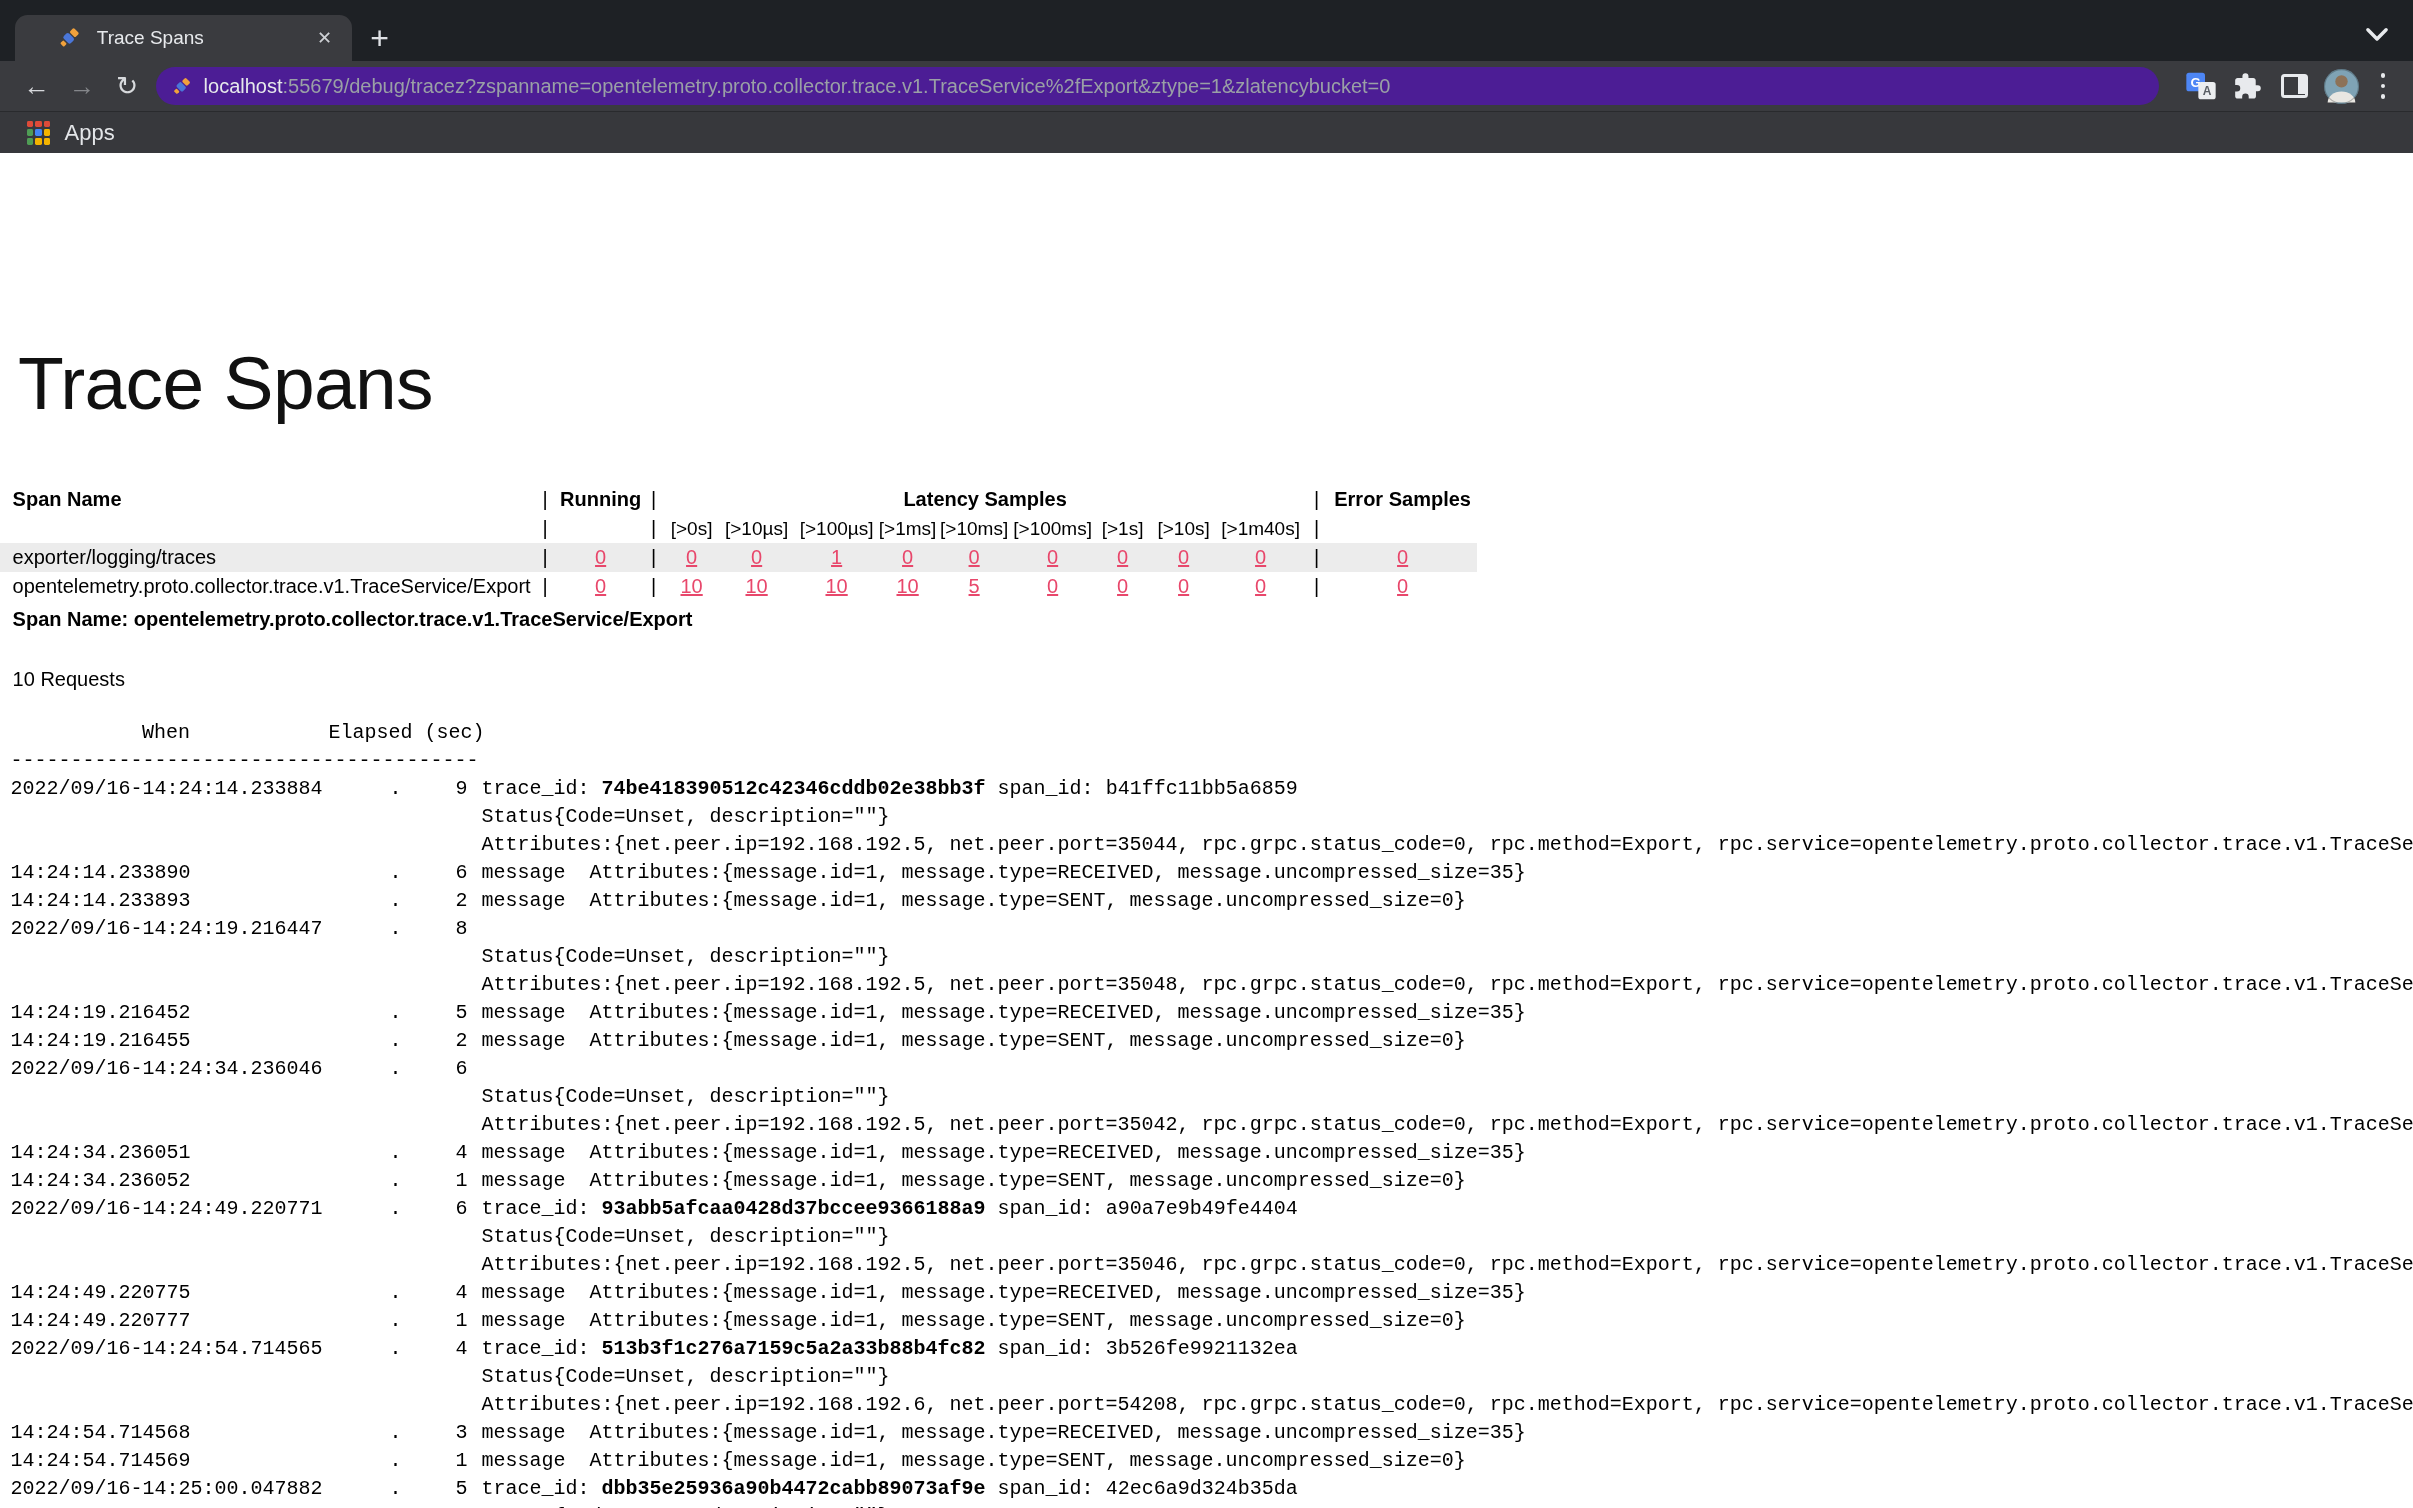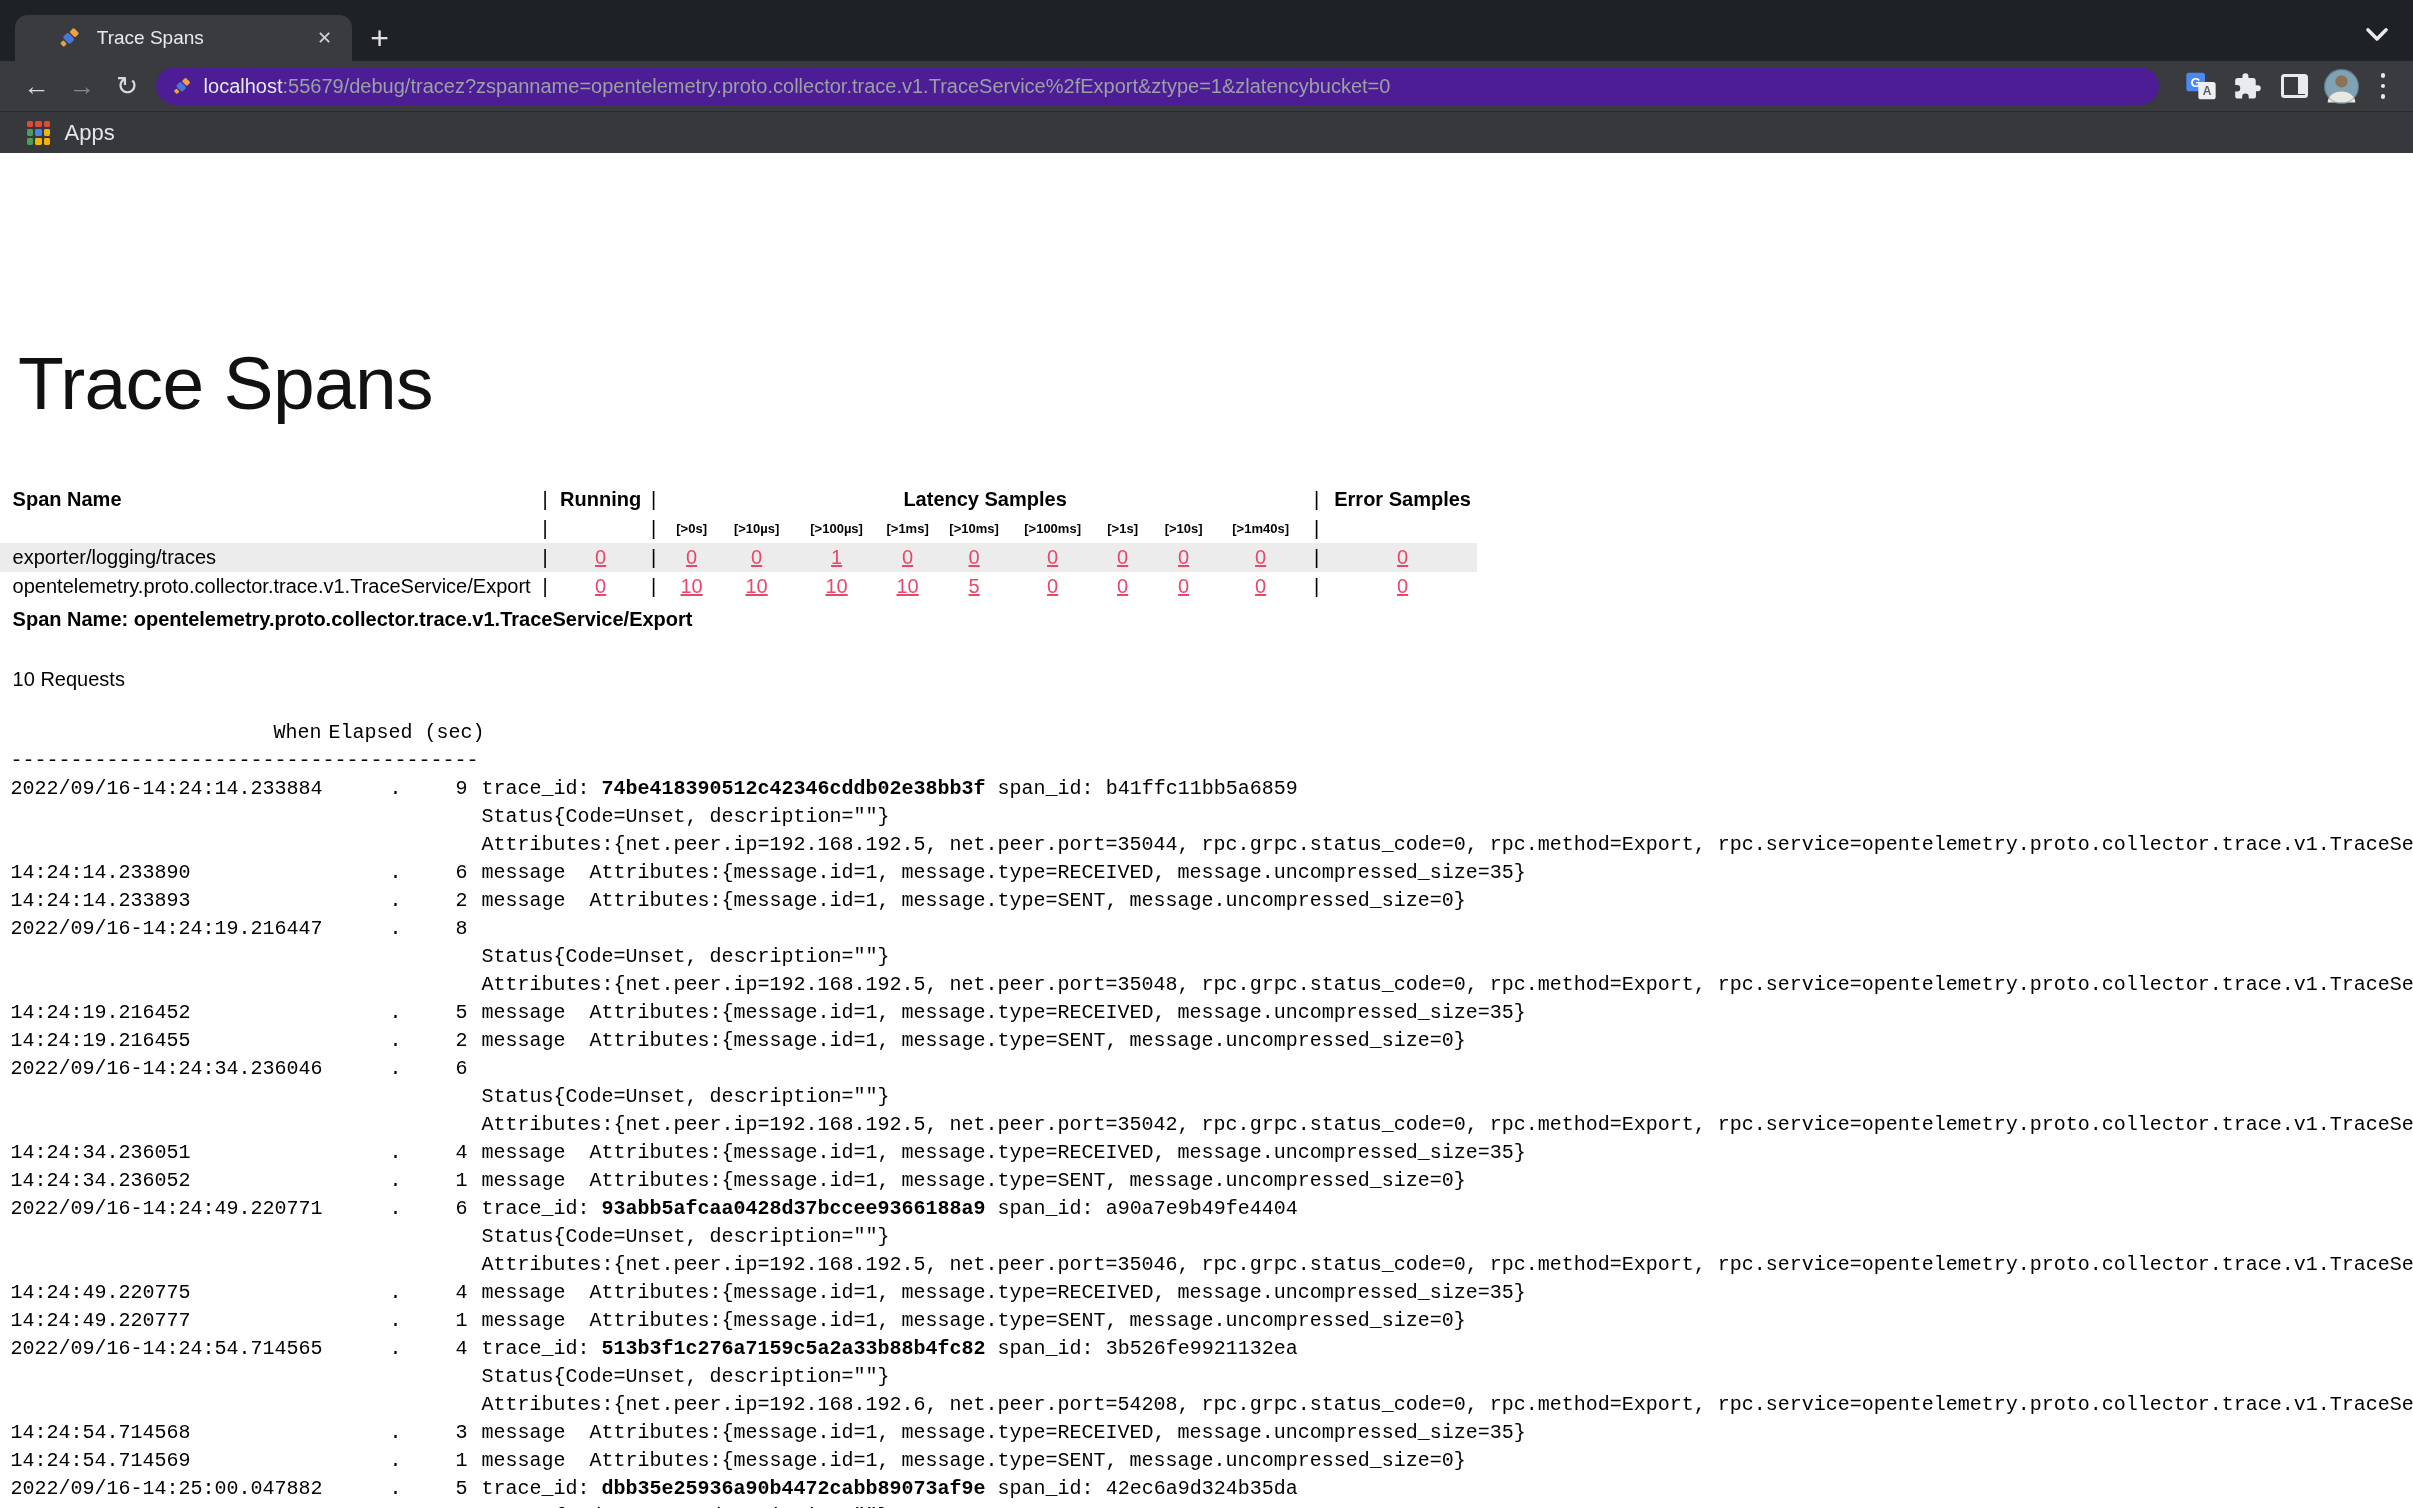--- a/index.html
+++ b/index.html
@@ -50,21 +50,21 @@
   .page { position:relative; width:2413px; height:1355px; background:#fff; color:#000; }
   .h1 { position:absolute; left:18px; top:189px; font-size:75px; line-height:82px;
         font-weight:400; color:#111; letter-spacing:-0.7px; }
 
   table.sum { position:absolute; left:0; top:332px; border-collapse:collapse; table-layout:fixed;
               font-size:20px; }
   table.sum td { padding:0; text-align:center; vertical-align:middle; height:29px; white-space:nowrap; }
   table.sum .name { text-align:left; padding-left:12.6px; }
   table.sum .hdr { font-weight:bold; }
   table.sum tr.alt td { background:#ececec; }
-  .bucket { font-weight:bold; font-size:13px; }
+  .bucket { font-weight:normal; font-size:19px; }
   a.lnk { color:#e8476b; text-decoration:underline; cursor:pointer; }
 
   .bold-line { position:absolute; left:12.6px; top:455px; font-size:20px; font-weight:bold; }
   .req-count { position:absolute; left:12.6px; top:515px; font-size:20px; }
 
   .log { position:absolute; left:10.5px; top:566px; width:2403px;
          font-family:"Liberation Mono","DejaVu Sans Mono",monospace; font-size:20px; line-height:28px; }
   .ln { position:relative; height:28px; white-space:pre; }
   .ln .w { position:absolute; left:0; top:0; width:311px; text-align:left; }
   .ln .d { position:absolute; left:379px; top:0; }
@@ -242,21 +242,21 @@
       <td>|</td>
       <td><a class="lnk">0</a></td>
     </tr>
   </tbody>
     </table>
 
   <div class="bold-line">Span Name: opentelemetry.proto.collector.trace.v1.TraceService/Export</div>
   <div class="req-count">10 Requests</div>
 
   <div class="log">
-    <div class="ln"><span class="w" style="text-align:right">When</span><span class="eh">Elapsed (sec)</span></div>
+    <div class="ln"><span class="w" style="text-align:center">When</span><span class="eh">Elapsed (sec)</span></div>
     <div class="ln">---------------------------------------</div>
 
     <div class="ln"><span class="w">2022/09/16-14:24:14.233884</span><span class="d">.</span><span class="e">9</span><span class="t"><span>trace_id: </span><b>74be418390512c42346cddb02e38bb3f</b><span> span_id: </span><span>b41ffc11bb5a6859</span></span></div>
     <div class="ln"><span class="t">Status{Code=Unset, description=""}</span></div>
     <div class="ln"><span class="t">Attributes:{net.peer.ip=192.168.192.5, net.peer.port=35044, rpc.grpc.status_code=0, rpc.method=Export, rpc.service=opentelemetry.proto.collector.trace.v1.TraceServic</span></div>
     <div class="ln"><span class="w">14:24:14.233890</span><span class="d">.</span><span class="e">6</span><span class="t">message  Attributes:{message.id=1, message.type=RECEIVED, message.uncompressed_size=35}</span></div>
     <div class="ln"><span class="w">14:24:14.233893</span><span class="d">.</span><span class="e">2</span><span class="t">message  Attributes:{message.id=1, message.type=SENT, message.uncompressed_size=0}</span></div>
 
     <div class="ln"><span class="w">2022/09/16-14:24:19.216447</span><span class="d">.</span><span class="e">8</span></div>
     <div class="ln"><span class="t">Status{Code=Unset, description=""}</span></div>

